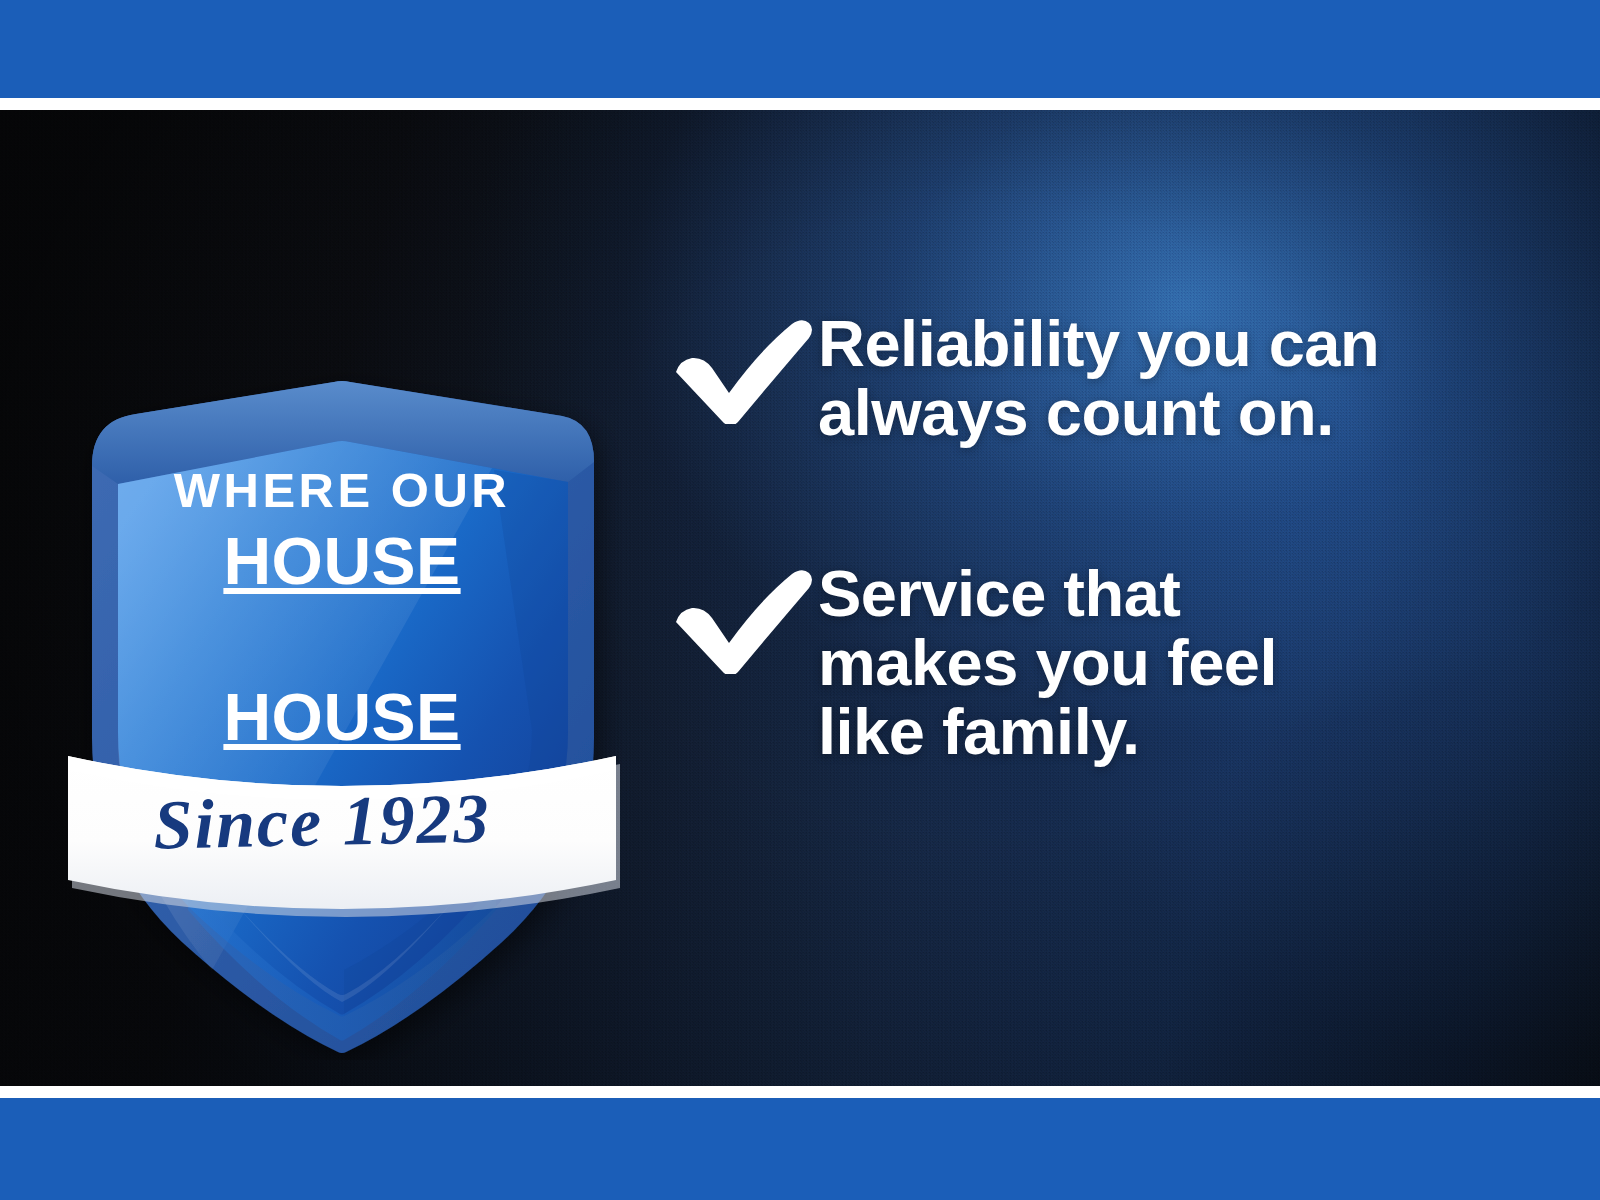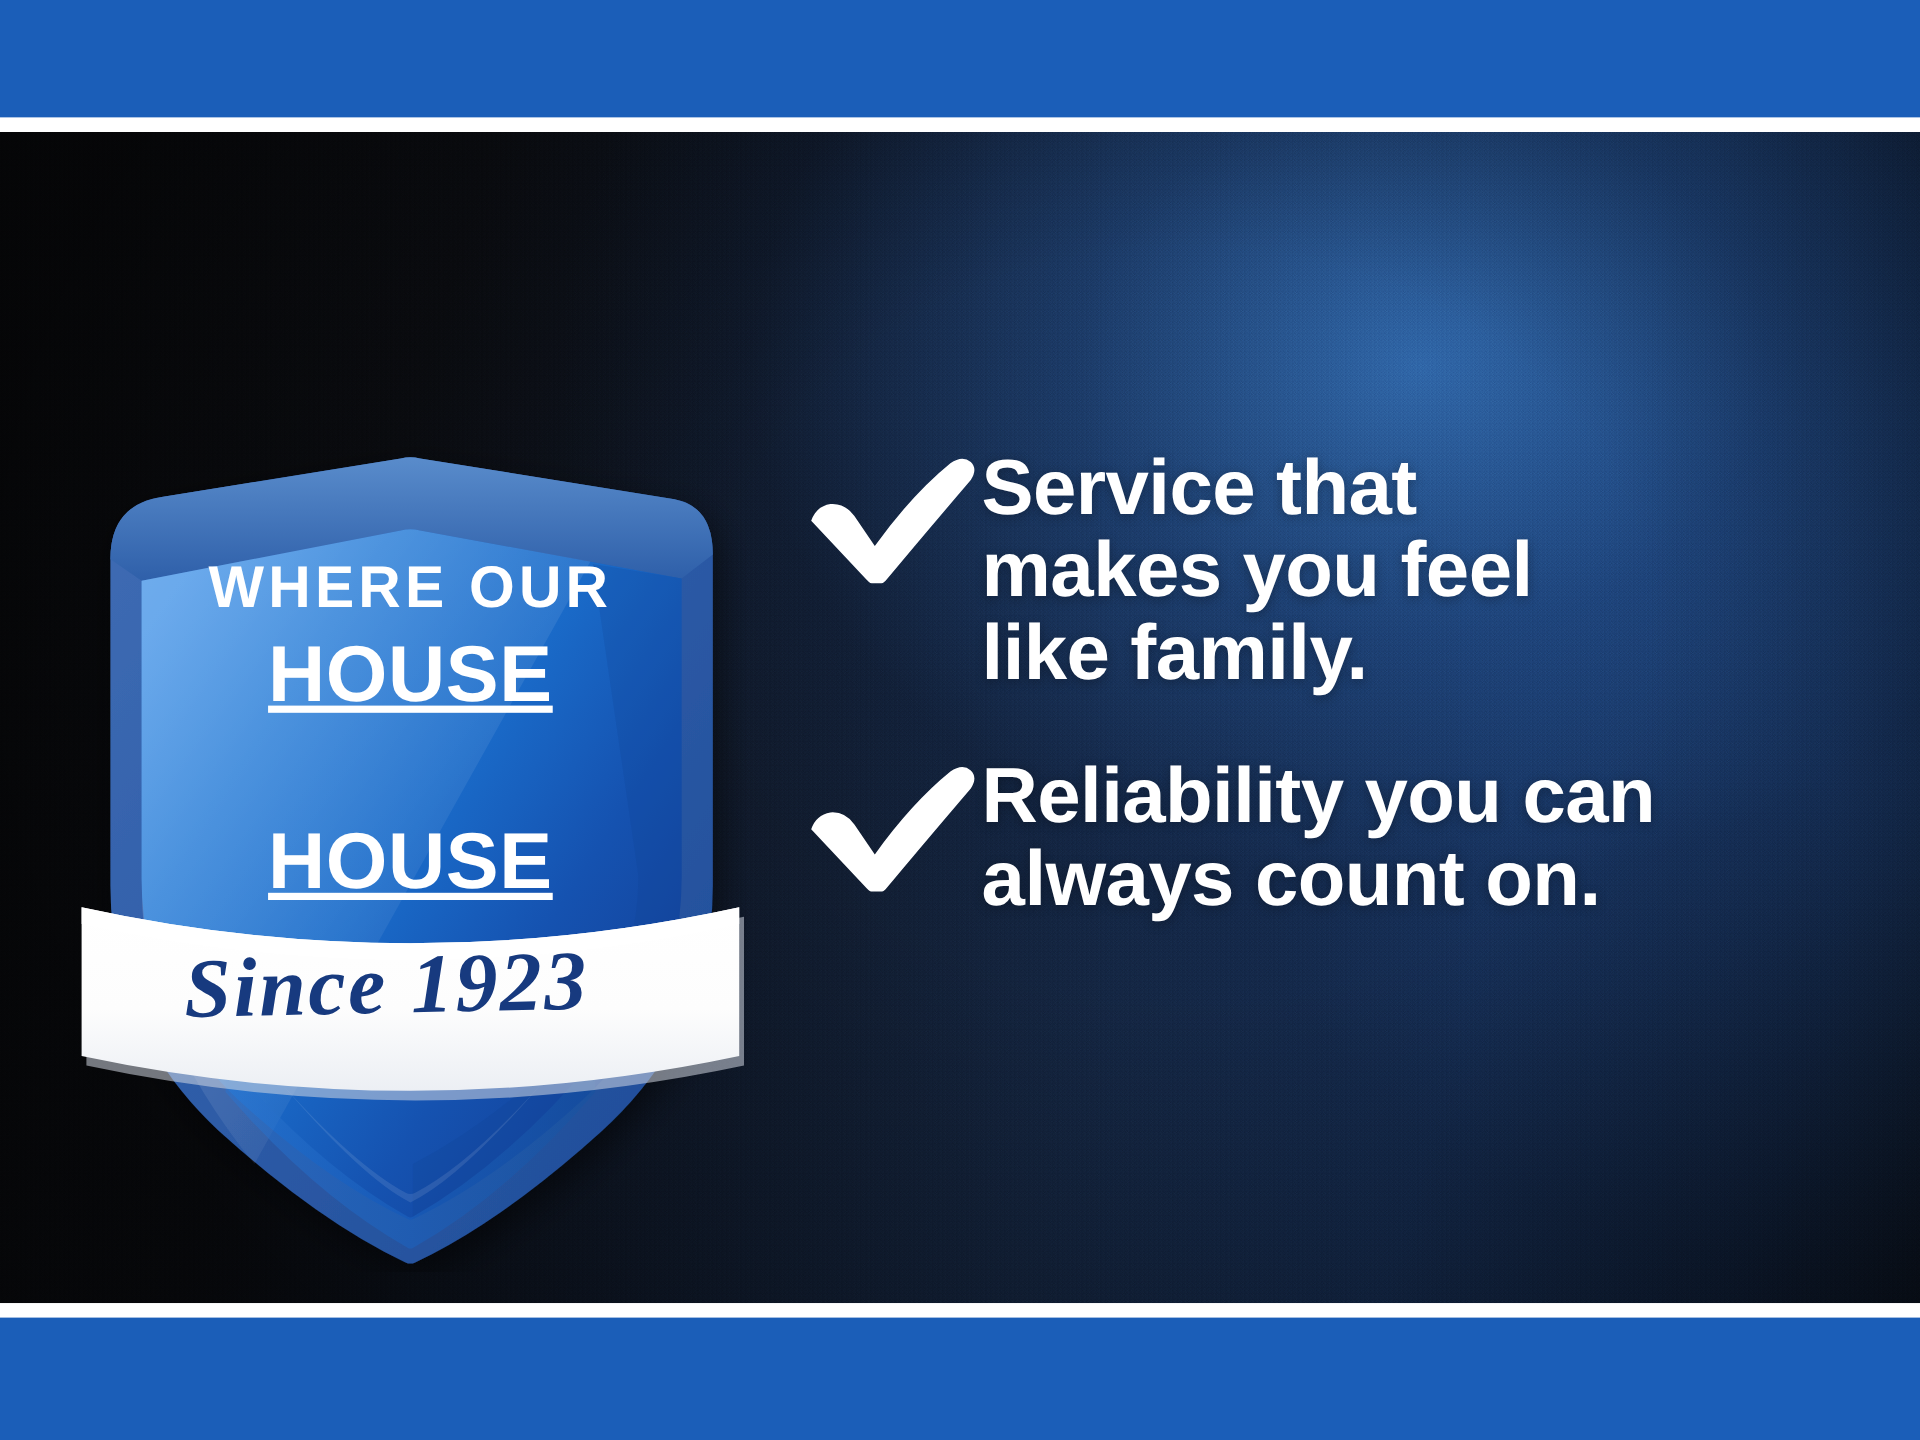--- a/index.html
+++ b/index.html
@@ -197,46 +197,46 @@
 
       <div class="badge-text">
         <div class="bt-line bt-small bt-l1">WHERE OUR</div>
         <div class="bt-line bt-big   bt-l2">HOUSE</div>
         <div class="bt-line bt-big   bt-l4">HOUSE</div>
         <div class="ribbon-text">Since 1923</div>
       </div>
     </div>
 
     <div class="bullets">
+
+      <div class="bullet b1">
+        <div class="check">
+          <svg viewBox="0 0 150 110" aria-hidden="true">
+            <path d="M8 58 Q12 46 24 44 Q36 43 44 54 L61 79 Q92 36 124 10
+                     Q134 3 141 9 Q147 15 141 24 Q100 72 70 108
+                     Q62 116 54 107 Z" fill="#ffffff"></path>
+          </svg>
+        </div>
+        <div class="btext">Reliability you can
+always count on.</div>
+      </div>
 
       <div class="bullet b2">
         <div class="check">
           <svg viewBox="0 0 150 110" aria-hidden="true">
             <path d="M8 58 Q12 46 24 44 Q36 43 44 54 L61 79 Q92 36 124 10
                      Q134 3 141 9 Q147 15 141 24 Q100 72 70 108
                      Q62 116 54 107 Z" fill="#ffffff"></path>
           </svg>
         </div>
         <div class="btext">Service that
 makes you feel
 like family.</div>
       </div>
 
-      <div class="bullet b1">
-        <div class="check">
-          <svg viewBox="0 0 150 110" aria-hidden="true">
-            <path d="M8 58 Q12 46 24 44 Q36 43 44 54 L61 79 Q92 36 124 10
-                     Q134 3 141 9 Q147 15 141 24 Q100 72 70 108
-                     Q62 116 54 107 Z" fill="#ffffff"></path>
-          </svg>
-        </div>
-        <div class="btext">Reliability you can
-always count on.</div>
-      </div>
-
 
     </div>
   </div>
 
   <div class="gap gap-bottom"></div>
   <div class="bar bar-bottom"></div>
 
 </div>
 
 </body></html>

